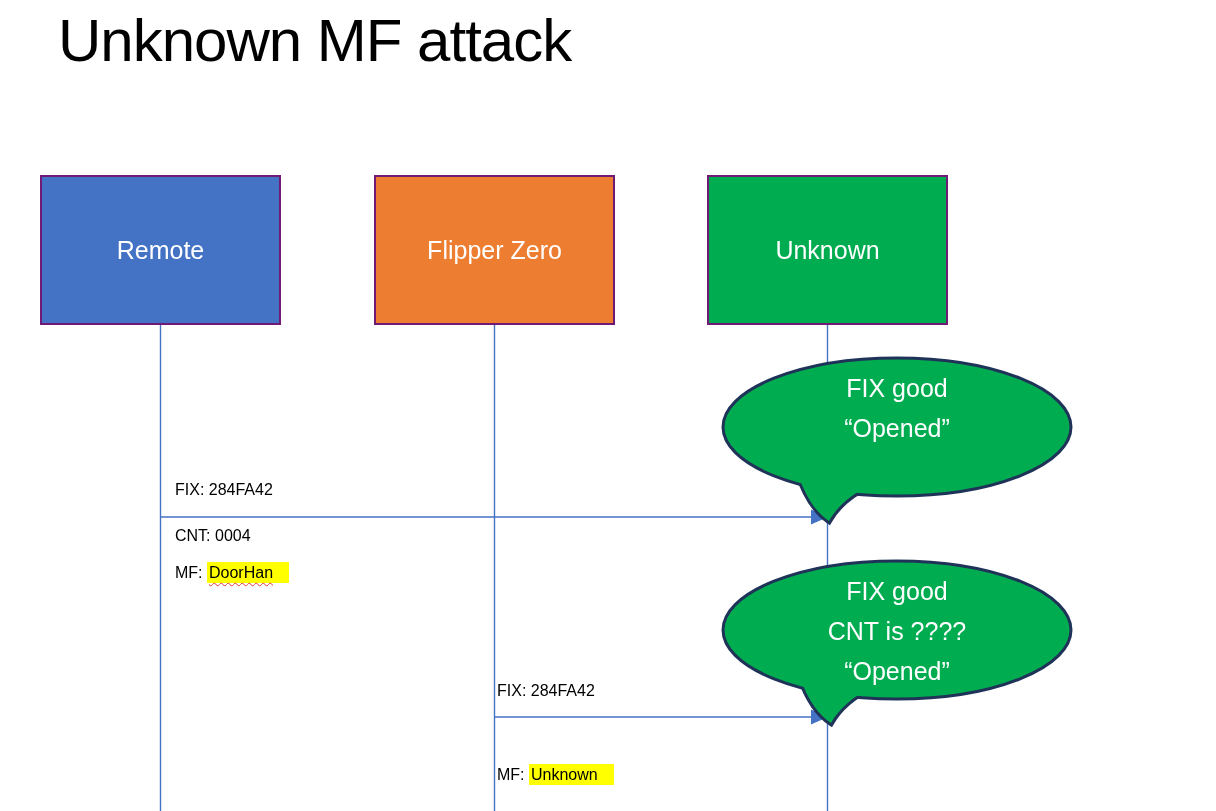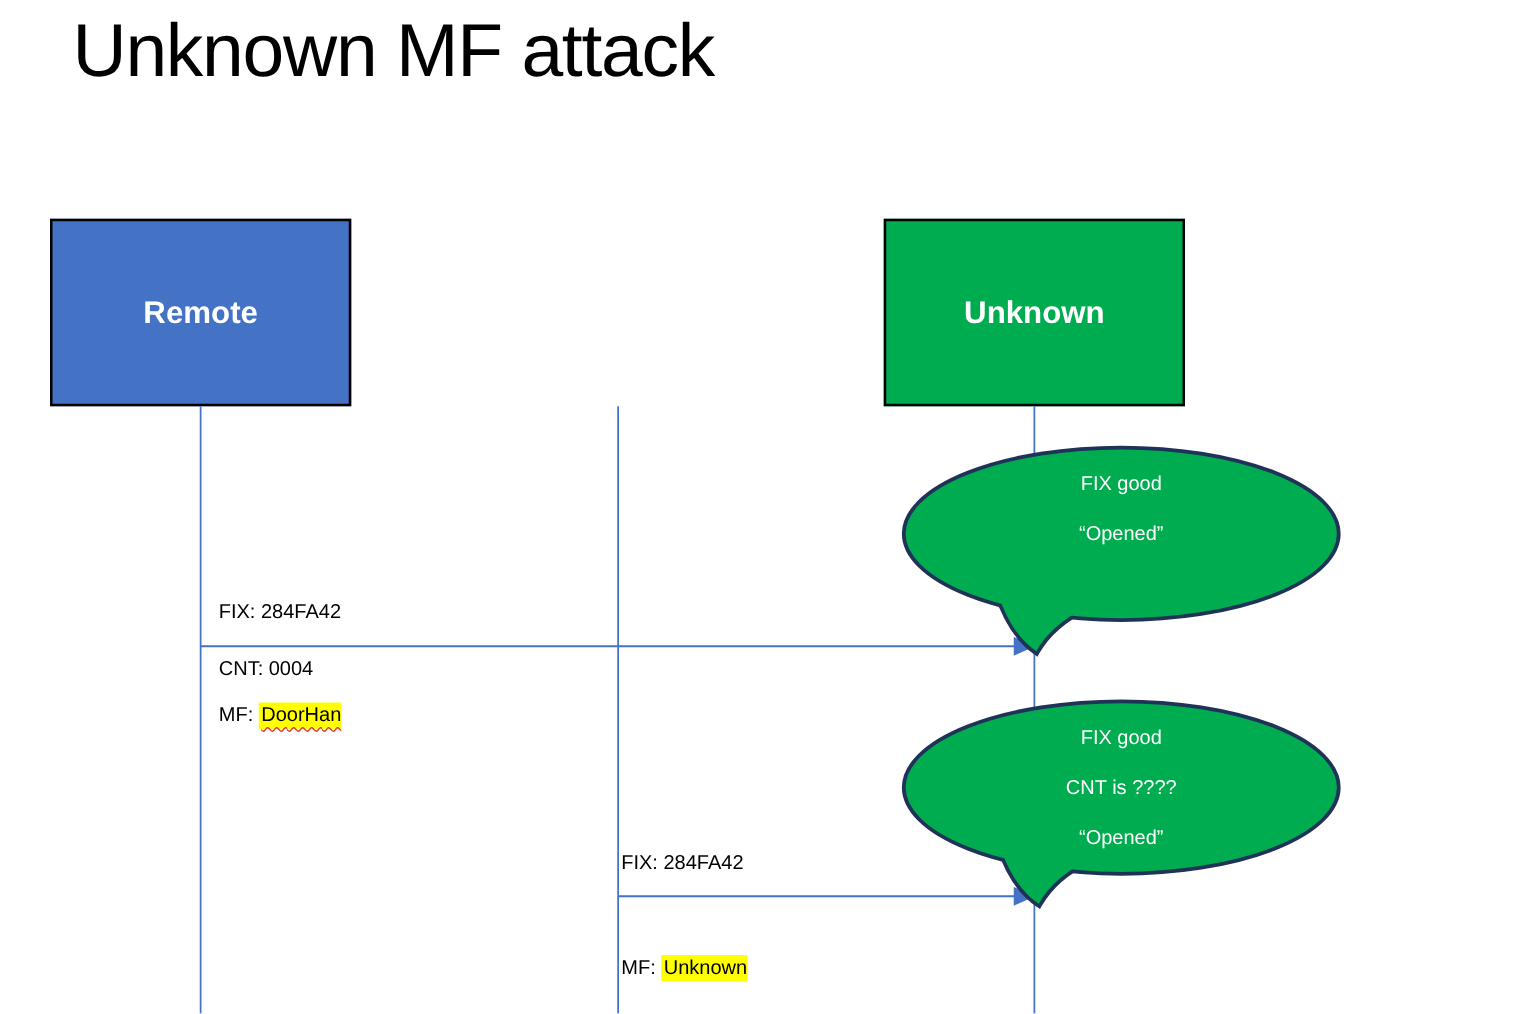--- a/index.html
+++ b/index.html
@@ -19,75 +19,77 @@
     font-weight: 300;
     letter-spacing: -1px;
     color: #000000;
     white-space: nowrap;
   }
   .actor-box {
     position: absolute;
     top: 175px;
     width: 241px;
     height: 150px;
-    border: 2px solid #000000;
+    border: 2px solid #701a75;
     box-sizing: border-box;
     display: flex;
     align-items: center;
     justify-content: center;
     color: #ffffff;
     font-size: 25px;
-    font-weight: bold;
   }
   #box-remote   { left: 40px;  background: #4472C4; }
   #box-flipper  { left: 374px; background: #ED7D31; }
   #box-receiver { left: 707px; background: #00AC50; }
 
   svg.diagram-layer {
     position: absolute;
     left: 0; top: 0;
     width: 1216px;
     height: 811px;
   }
 
   .msg-line {
     position: absolute;
     font-size: 16px;
     line-height: 30px;
     color: #000000;
     white-space: nowrap;
   }
-  .hl { background: #FFFF00; padding: 2px 0 2px 2px; }
+  .hl { background: #FFFF00; padding: 2px 16px 2px 2px; }
   .squiggle {
     text-decoration-line: underline;
     text-decoration-style: wavy;
     text-decoration-color: #E0392F;
     text-decoration-thickness: 1px;
     text-underline-offset: 4px;
   }
   .bubble-text {
     position: absolute;
     width: 340px;
     text-align: center;
     color: #ffffff;
-    font-size: 16px;
+    font-size: 25px;
     line-height: 40px;
   }
   #bubble-text-1 { left: 727px; top: 368px; }
   #bubble-text-2 { left: 727px; top: 571px; }
 </style>
 </head>
 <body>
 
 <div id="slide">
 
   <div class="title">Unknown MF attack</div>
 
   <div class="actor-box" id="box-remote">
     <span>Remote</span>
+  </div>
+  <div class="actor-box" id="box-flipper">
+    <span>Flipper Zero</span>
   </div>
   <div class="actor-box" id="box-receiver">
     <span>Unknown</span>
   </div>
 
   <svg class="diagram-layer" viewBox="0 0 1216 811" xmlns="http://www.w3.org/2000/svg">
 
     <line x1="160.5" y1="325" x2="160.5" y2="811" stroke="#4472C4" stroke-width="1.4"></line>
     <line x1="494.5" y1="325" x2="494.5" y2="811" stroke="#4472C4" stroke-width="1.4"></line>
     <line x1="827.5" y1="325" x2="827.5" y2="811" stroke="#4472C4" stroke-width="1.4"></line>

